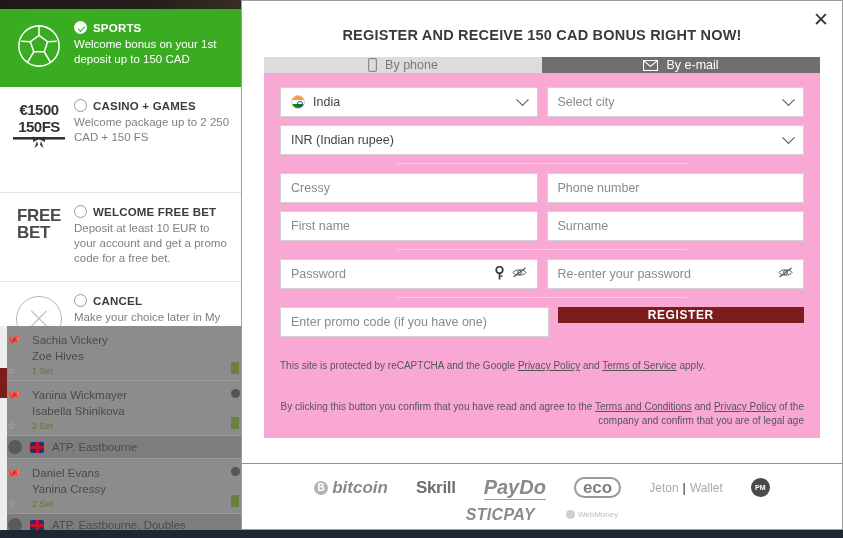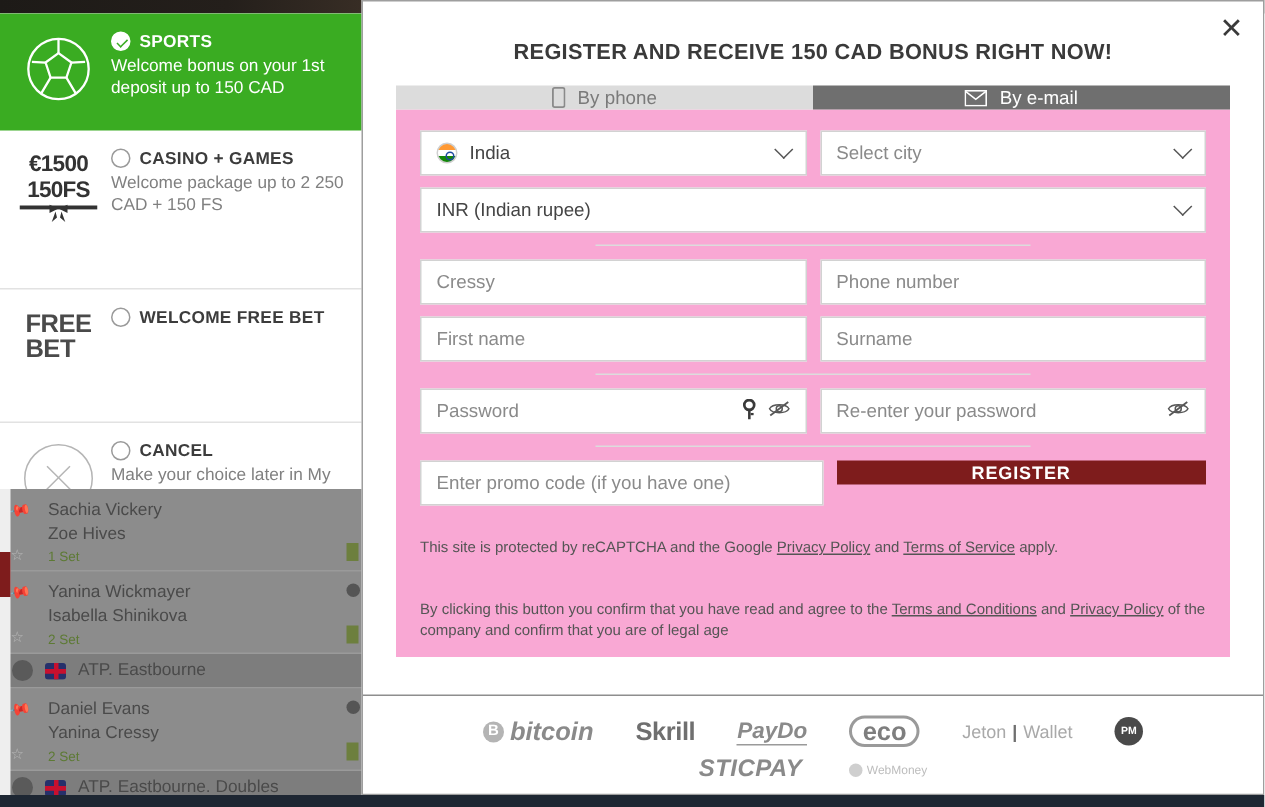--- a/index.html
+++ b/index.html
@@ -115,34 +115,34 @@
   .keyico { flex: 0 0 auto; margin-left: 4px; }
 
   .divider-wrap { display: flex; justify-content: center; margin: 5px 0 9px 0; }
   .divider { width: 290px; height: 1px; background: #dcdcdc; }
 
   .btn-register {
     flex: 1 1 0; height: 16px; background: #7e1c1c; color: #fff; font-size: 12px; font-weight: bold;
     letter-spacing: .6px; display: flex; align-items: center; justify-content: center; cursor: pointer; border: none;
   }
   .legal { font-size: 10px; color: #555; text-align: left; padding: 4px 16px 0 16px; line-height: 14px; margin-top: 18px; }
-  .legal.center { text-align: left; padding-top: 9px; }
+  .legal.center { text-align: right; padding-top: 9px; }
   .legal a { color: #555; text-decoration: underline; }
 
   .pay-sep { position: absolute; left: 0; right: 0; top: 462px; height: 1px; background: #8e8e8e; }
   .payments {
     position: absolute; left: 0; right: 0; top: 463px; bottom: 0; background: #fff;
     display: flex; flex-direction: column; align-items: center; justify-content: center; gap: 6px; padding-top: 6px;
   }
   .pay-line { display: flex; align-items: center; justify-content: center; gap: 28px; }
   .pay { color: #8e8e8e; display: flex; align-items: center; gap: 4px; }
   .pay-bitcoin { font-size: 17px; font-weight: bold; font-style: italic; color: #8a8a8a; }
   .btc-coin { width: 14px; height: 14px; border-radius: 50%; background: #b4b4b4; color: #fff; font-size: 10px; font-weight: bold; display:flex;align-items:center;justify-content:center; font-style: normal;}
   .pay-skrill { font-size: 17px; font-weight: bold; color: #6f6f6f; letter-spacing: -.3px; }
-  .pay-paydo { font-size: 15px; font-weight: bold; font-style: italic; color: #8a8a8a; border-bottom: 1.5px solid #9a9a9a; }
+  .pay-paydo { font-size: 20px; font-weight: bold; font-style: italic; color: #8a8a8a; border-bottom: 1.5px solid #9a9a9a; }
   .pay-eco { font-size: 17px; font-weight: bold; color: #7e7e7e; border: 2px solid #9a9a9a; border-radius: 12px; padding: 0 7px; line-height: 17px;}
   .pay-jeton { font-size: 12px; color: #6f6f6f; font-weight: bold; }
   .pay-jeton span { font-weight: normal; color: #a9a9a9; }
   .pay-pm { width: 19px; height: 19px; border-radius: 50%; background: #4a4a4a; color: #fff; font-size: 7px; font-weight: bold; display:flex;align-items:center;justify-content:center; }
   .pay-sticpay { font-size: 16px; font-weight: bold; font-style: italic; color: #8a8a8a; letter-spacing: .3px; }
   .pay-webmoney { font-size: 8px; color: #bdbdbd; display:flex;align-items:center;gap:3px; }
   .wm-dot { width: 9px; height: 9px; border-radius: 50%; background: #cfcfcf; }
 </style>
 </head>
 <body>
@@ -197,20 +197,21 @@
         <div class="freebet-text">
           <div>FREE</div>
           <div>BET</div>
         </div>
       </div>
       <div class="bonus-body">
         <div class="bonus-head">
           <div class="radio"></div>
           <div class="bonus-title">WELCOME FREE BET</div>
         </div>
+        <div class="bonus-desc">Deposit at least 10 EUR to your account and get a promo code for a free bet.</div>
       </div>
     </div>
 
     <div class="bonus-row" style="border-bottom:none;height:68px;">
       <div class="bonus-icon">
         <div class="cancel-circle"></div>
       </div>
       <div class="bonus-body">
         <div class="bonus-head">
           <div class="radio"></div>

